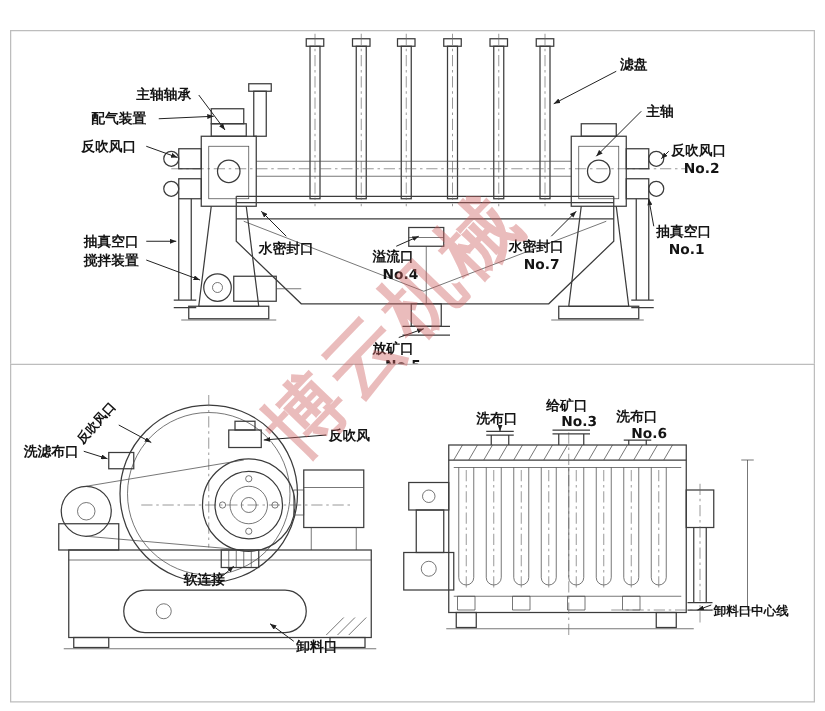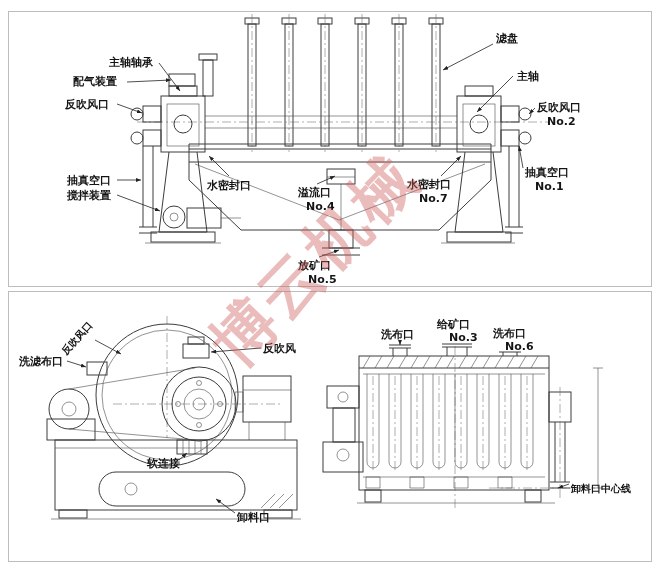--- a/index.html
+++ b/index.html
@@ -1,19 +1,19 @@
 <!DOCTYPE html>
 <html><head>
 <meta charset="utf-8">
 <style>
   html,body{margin:0;padding:0;background:#ffffff;}
   .sheet{position:relative;width:660px;height:569px;background:#fff;overflow:hidden;
          font-family:"DejaVu Sans","Liberation Sans",sans-serif;}
   .panel{position:absolute;border:1px solid #bdbdbd;background:#fff;}
-  .panel.top{left:8px;top:11px;width:642px;height:274px;}
+  .panel.top{left:8px;top:24px;width:642px;height:274px;}
   .panel.bottom{left:8px;top:291px;width:642px;height:269px;}
   .panel svg{display:block;width:100%;height:100%;}
   .ln{stroke:#3c3c3c;fill:none;stroke-width:1;}
   .thin{stroke:#4a4a4a;fill:none;stroke-width:.6;}
   .cl{stroke:#6a6a6a;fill:none;stroke-width:.55;stroke-dasharray:9 3 2 3;}
   .ldr{stroke:#222;fill:none;stroke-width:.8;}
   .lbl{font:bold 11px "DejaVu Sans","Liberation Sans",sans-serif;fill:#141414;}
   .lbl-sm{font:bold 10px "DejaVu Sans","Liberation Sans",sans-serif;fill:#141414;}
   .watermark{position:absolute;left:150px;top:215px;width:330px;height:90px;
              display:flex;align-items:center;justify-content:center;

